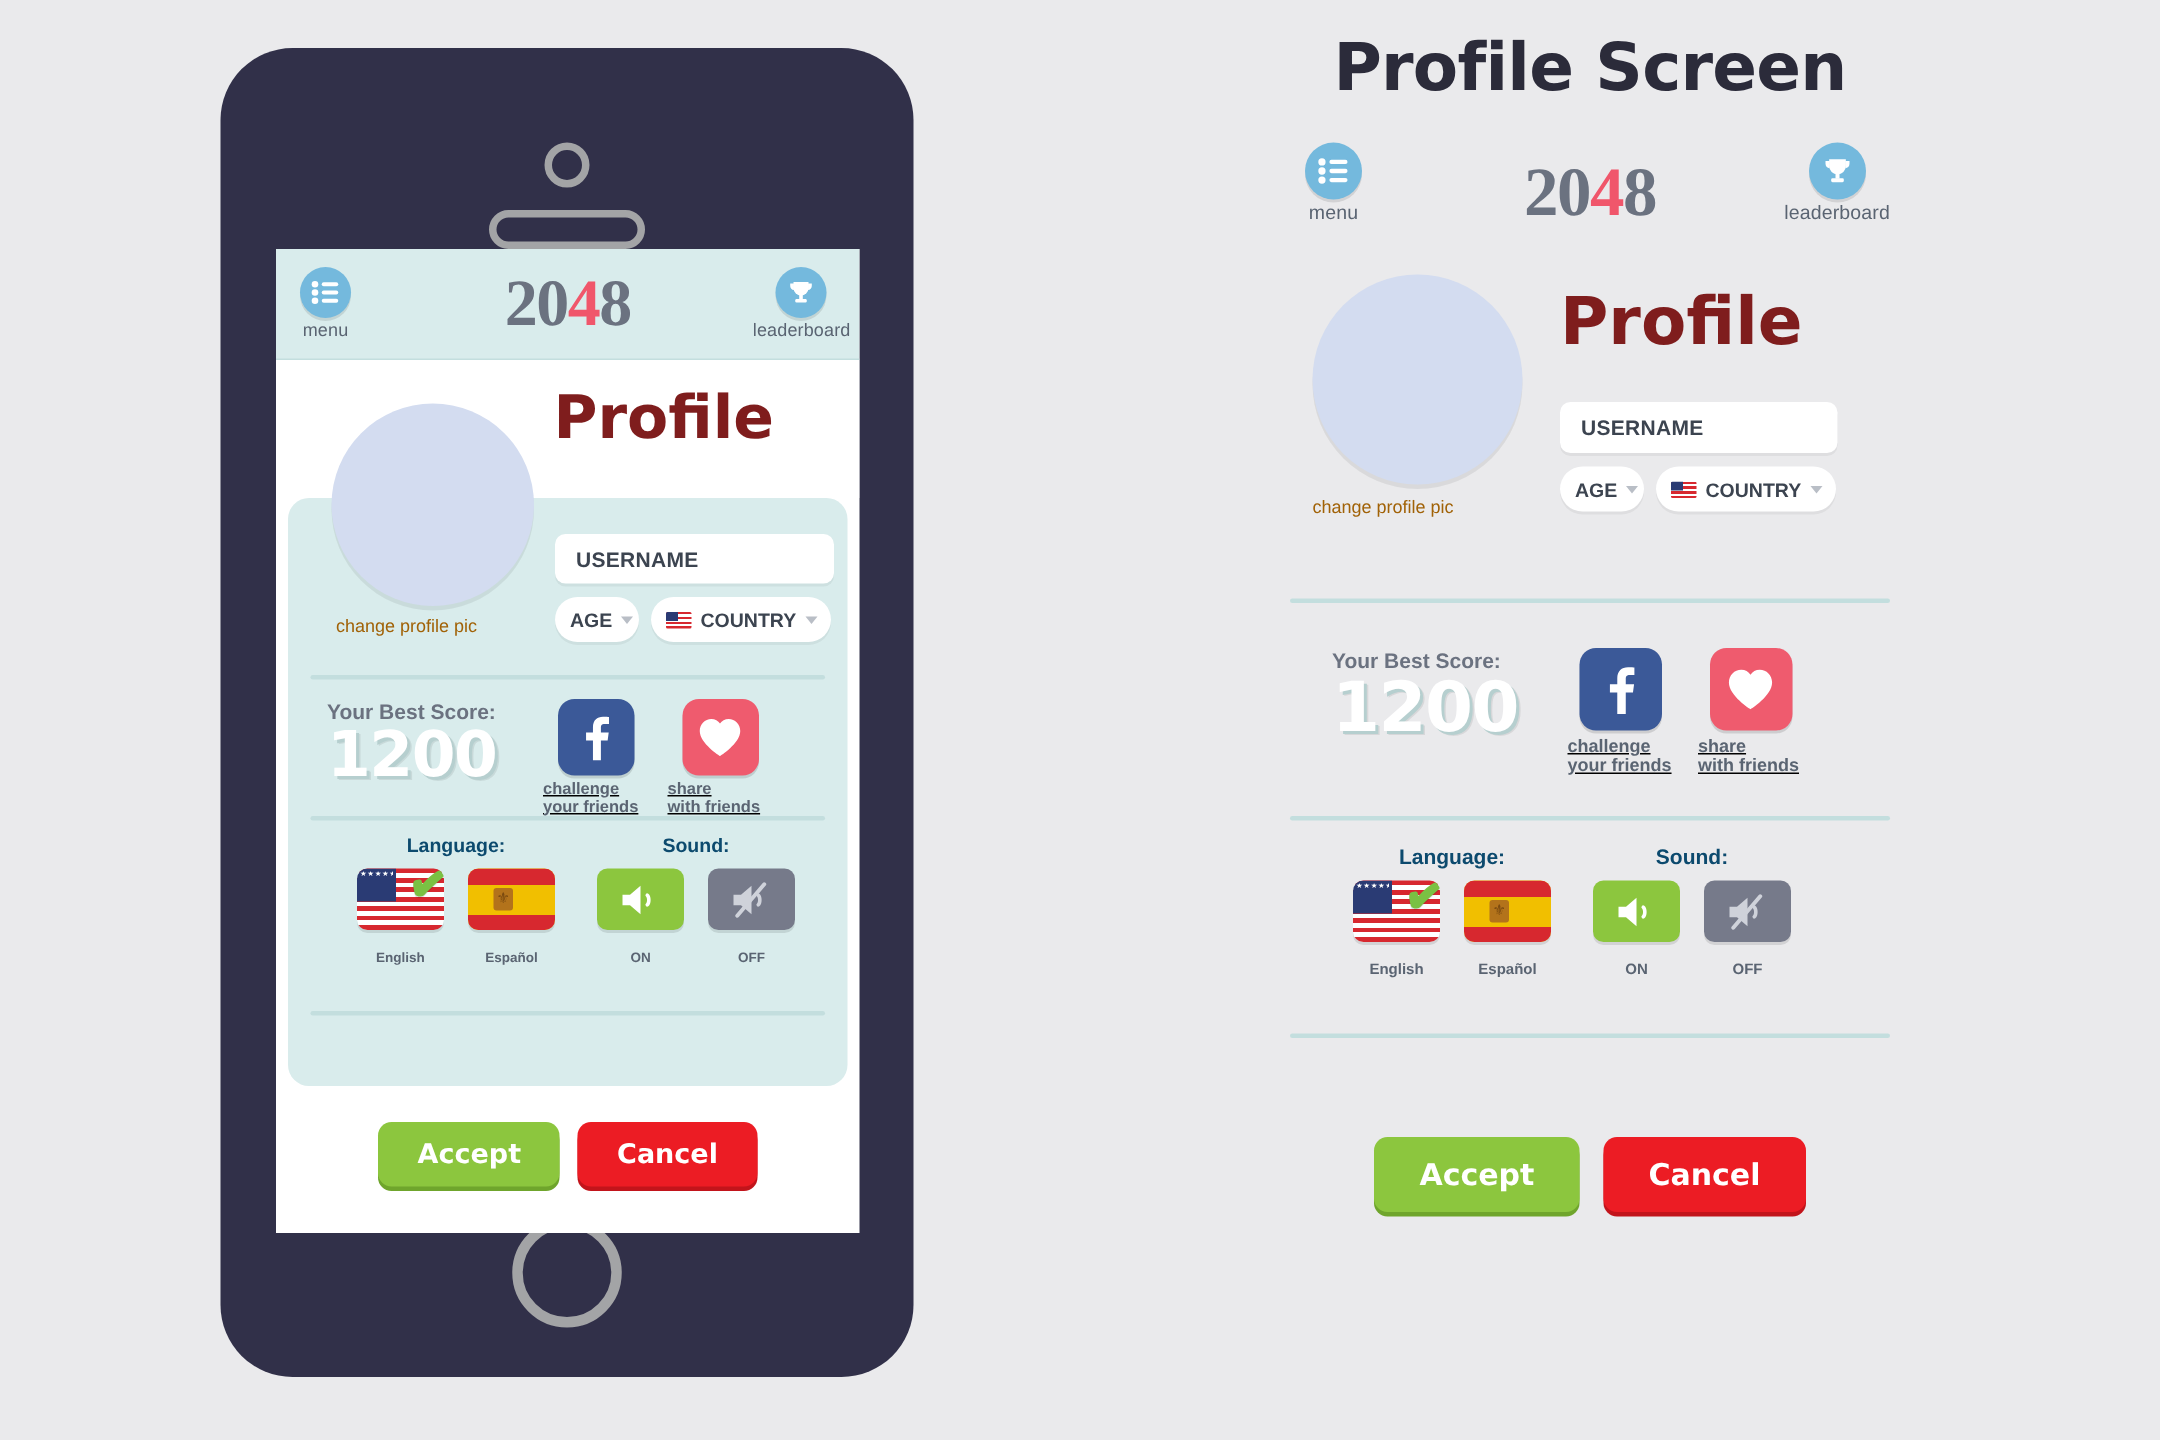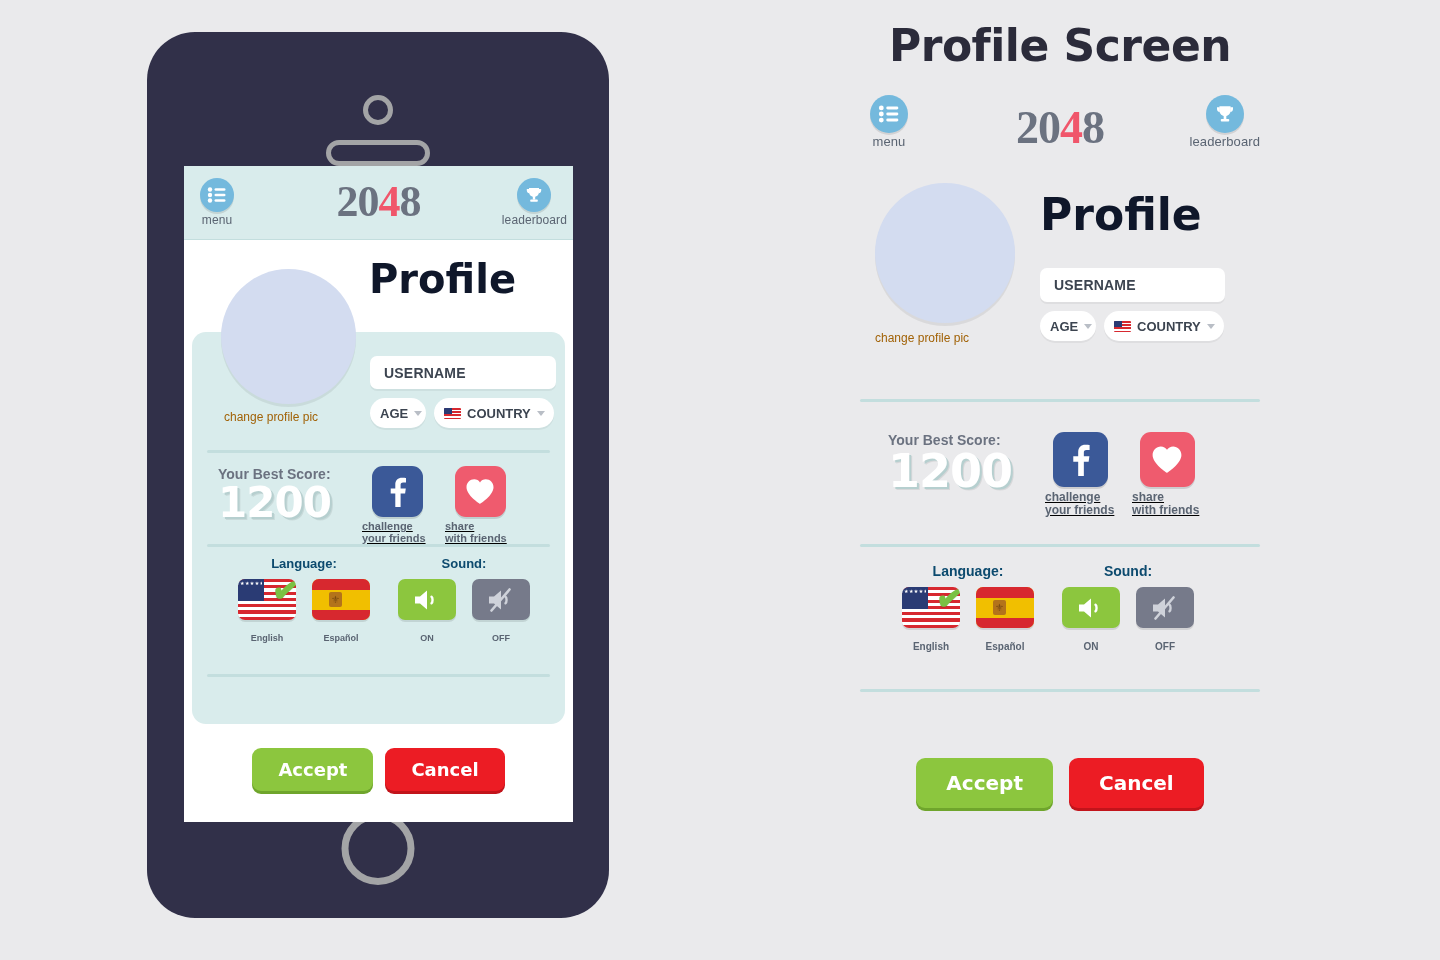--- a/index.html
+++ b/index.html
@@ -69,21 +69,21 @@
     font-size: 44px; font-weight: bold; letter-spacing: -1px;
     color: #6b7280; font-family: Liberation Serif, serif;
     white-space: nowrap;
   }
   .logo .accent { color: #f0566b; }
 
   
   .profile-head { position: relative; height: 92px; background: #fff; }
   .profile-title {
     position: absolute; left: 185px; top: 16px;
-    font-size: 40px; font-weight: bold; color: #0f172a;
+    font-size: 40px; font-weight: bold; color: #7f1d1d;
     font-family: "DejaVu Sans", sans-serif;
   }
 
   
   .card {
     position: relative;
     margin: 0 8px;
     background: #d9ecec;
     border-radius: 14px;
     height: 392px;

